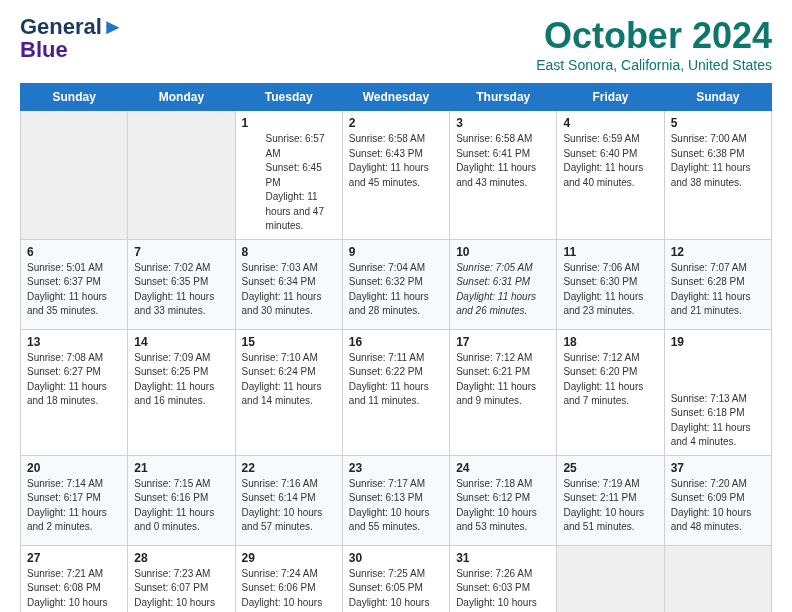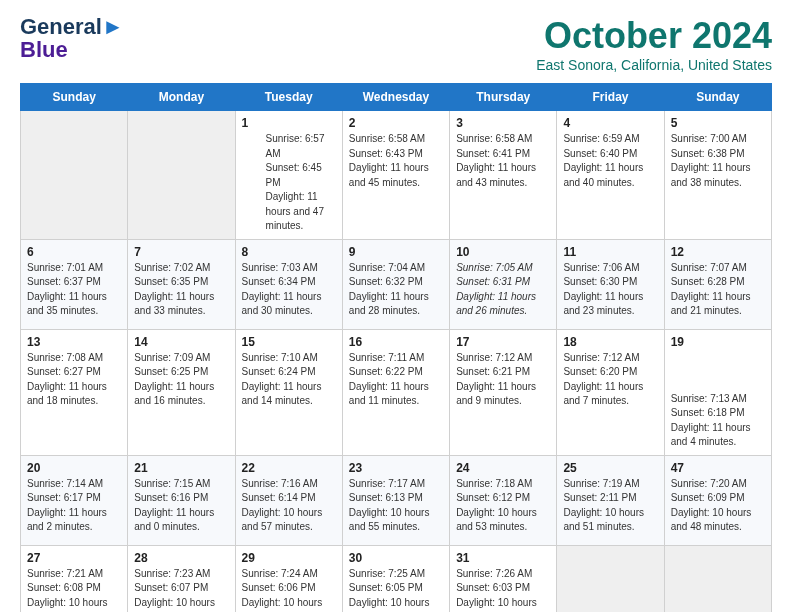--- a/index.html
+++ b/index.html
@@ -137,21 +137,21 @@
         <td>
           <span class="day-num">5</span>
           <div class="day-info" style="white-space: pre-line;">Sunrise: 7:00 AM
 Sunset: 6:38 PM
 Daylight: 11 hours and 38 minutes.</div>
         </td>
       </tr>
       <tr>
         <td>
           <span class="day-num">6</span>
-          <div class="day-info" style="white-space: pre-line;">Sunrise: 7:01 AM
+          <div class="day-info" style="white-space: pre-line;">Sunrise: 5:01 AM
 Sunset: 6:37 PM
 Daylight: 11 hours and 35 minutes.</div>
         </td>
         <td>
           <span class="day-num">7</span>
           <div class="day-info" style="white-space: pre-line;">Sunrise: 7:02 AM
 Sunset: 6:35 PM
 Daylight: 11 hours and 33 minutes.</div>
         </td>
         <td>
@@ -260,21 +260,21 @@
 Sunset: 6:12 PM
 Daylight: 10 hours and 53 minutes.</div>
         </td>
         <td>
           <span class="day-num">25</span>
           <div class="day-info" style="white-space: pre-line;">Sunrise: 7:19 AM
 Sunset: 2:11 PM
 Daylight: 10 hours and 51 minutes.</div>
         </td>
         <td>
-          <span class="day-num">47</span>
+          <span class="day-num">37</span>
           <div class="day-info" style="white-space: pre-line;">Sunrise: 7:20 AM
 Sunset: 6:09 PM
 Daylight: 10 hours and 48 minutes.</div>
         </td>
       </tr>
       <tr>
         <td>
           <span class="day-num">27</span>
           <div class="day-info" style="white-space: pre-line;">Sunrise: 7:21 AM
 Sunset: 6:08 PM

